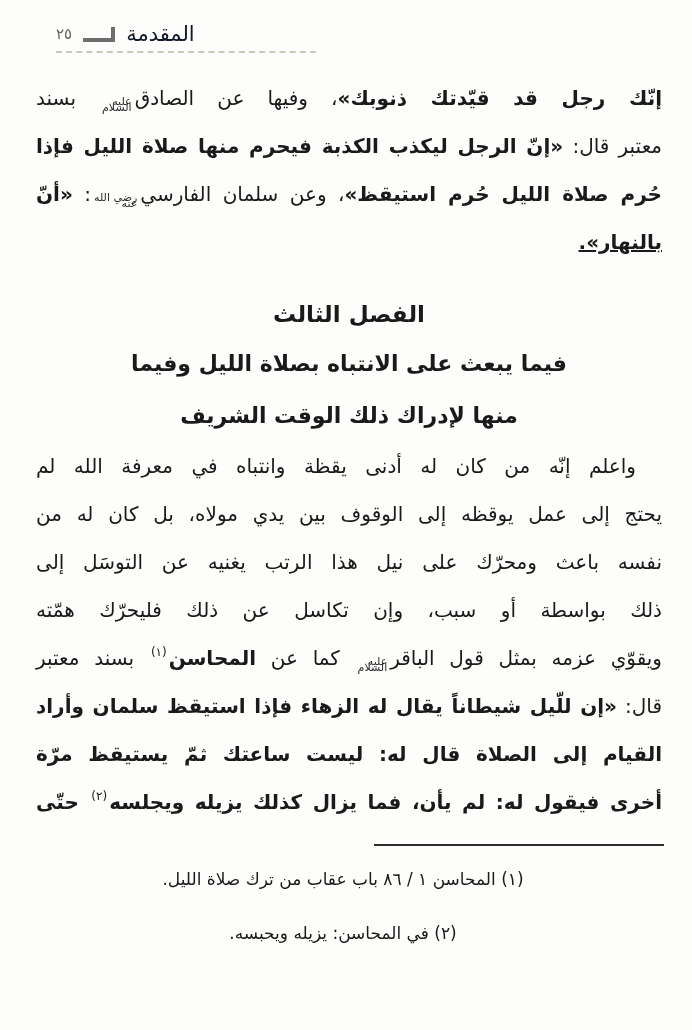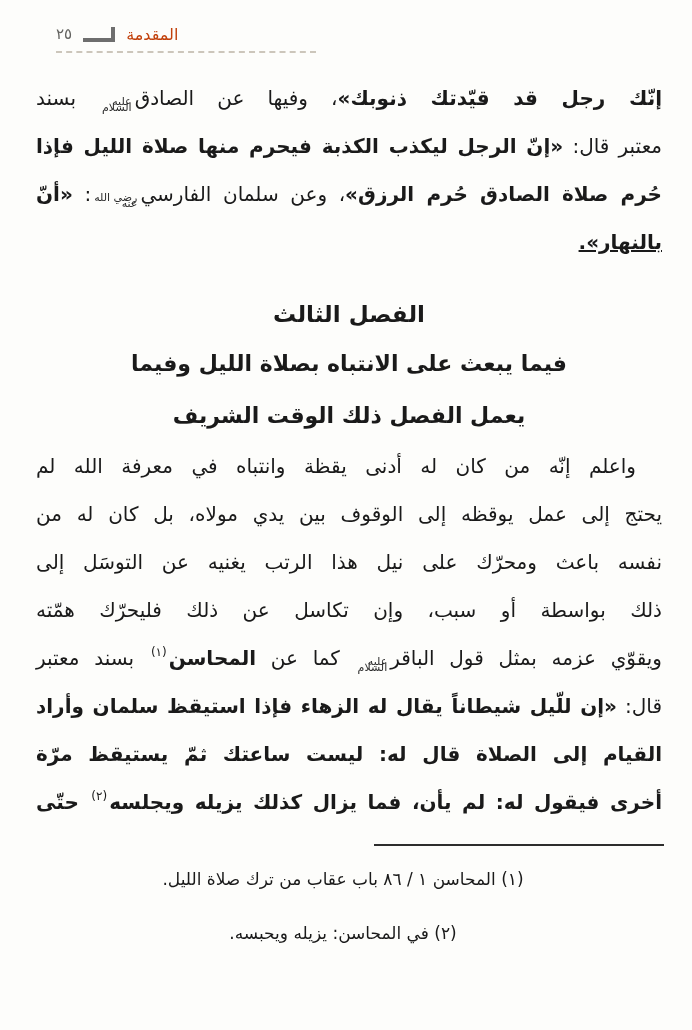--- a/index.html
+++ b/index.html
@@ -6,21 +6,21 @@
   .page{
     width:692px;height:1030px;position:relative;overflow:hidden;
     background:#fdfdfb;direction:rtl;
     font-family:"DejaVu Sans",sans-serif;color:#1a1a1a;
   }
   
   .runhead{
     position:absolute;top:20px;left:56px;height:28px;
     display:flex;flex-direction:row;align-items:center;gap:11px;direction:rtl;
   }
-  .runhead .rh-title{font-size:16px;color:#c2410c;letter-spacing:.5px;filter:blur(.3px);}
+  .runhead .rh-title{font-size:21px;color:#0f172a;letter-spacing:.5px;filter:blur(.3px);}
   .rh-bracket{width:28px;height:11px;border-right:4px solid #4b4b4b;border-bottom:4px solid #4b4b4b;opacity:.8;}
   .runhead .rh-num{font-size:15px;color:#62625f;}
   .runrule{position:absolute;top:51px;left:56px;width:260px;border-top:2px dashed #ccc6bb;}
   
   .content{padding:74px 30px 0 36px;}
   .line{height:48px;line-height:48px;font-size:20px;}
   .jst{text-align:justify;text-align-last:justify;}
   .start{text-align:right;text-decoration:underline;}
   .indent{padding-right:26px;}
   .b{font-weight:bold;}
@@ -44,25 +44,25 @@
   <div class="runhead">
     <span class="rh-title">المقدمة</span>
     <span class="rh-bracket"></span>
     <span class="rh-num">٢٥</span>
   </div>
   <div class="runrule"></div>
 
   <div class="content">
       <div class="line jst"><span class="b">إنّك رجل قد قيّدتك ذنوبك»</span><span>، وفيها عن الصادق</span><span class="hon"><div>عليه</div><div>السلام</div></span><span> بسند</span></div>
       <div class="line jst"><span>معتبر قال: </span><span class="b">«إنّ الرجل ليكذب الكذبة فيحرم منها صلاة الليل فإذا</span></div>
-      <div class="line jst"><span class="b">حُرم صلاة الصادق حُرم الرزق»</span><span>، وعن سلمان الفارسي</span><span class="hon"><div>رضي الله</div><div>عنه</div></span><span>: </span><span class="b">«أنّ</span></div>
+      <div class="line jst"><span class="b">حُرم صلاة الليل حُرم استيقظ»</span><span>، وعن سلمان الفارسي</span><span class="hon"><div>رضي الله</div><div>عنه</div></span><span>: </span><span class="b">«أنّ</span></div>
       <div class="line start"><span class="b">بالنهار».</span></div>
       <div class="chapter-heading">الفصل الثالث</div>
       <div class="section-subtitle">فيما يبعث على الانتباه بصلاة الليل وفيما</div>
-      <div class="section-subtitle">يعمل الفصل ذلك الوقت الشريف</div>
+      <div class="section-subtitle">منها لإدراك ذلك الوقت الشريف</div>
       <div class="line jst indent"><span>واعلم إنّه من كان له أدنى يقظة وانتباه في معرفة الله لم</span></div>
       <div class="line jst"><span>يحتج إلى عمل يوقظه إلى الوقوف بين يدي مولاه، بل كان له من</span></div>
       <div class="line jst"><span>نفسه باعث ومحرّك على نيل هذا الرتب يغنيه عن التوسَل إلى</span></div>
       <div class="line jst"><span>ذلك بواسطة أو سبب، وإن تكاسل عن ذلك فليحرّك همّته</span></div>
       <div class="line jst"><span>ويقوّي عزمه بمثل قول الباقر</span><span class="hon"><div>عليه</div><div>السلام</div></span><span> كما عن </span><span class="b">المحاسن</span><sup class="fnref">(١)</sup><span> بسند معتبر</span></div>
       <div class="line jst"><span>قال: </span><span class="b">«إن للّيل شيطاناً يقال له الزهاء فإذا استيقظ سلمان وأراد</span></div>
       <div class="line jst"><span class="b">القيام إلى الصلاة قال له: ليست ساعتك ثمّ يستيقظ مرّة</span></div>
       <div class="line jst"><span class="b">أخرى فيقول له: لم يأن، فما يزال كذلك يزيله ويجلسه</span><sup class="fnref">(٢)</sup><span class="b"> حتّى</span></div>
     </div>
 

